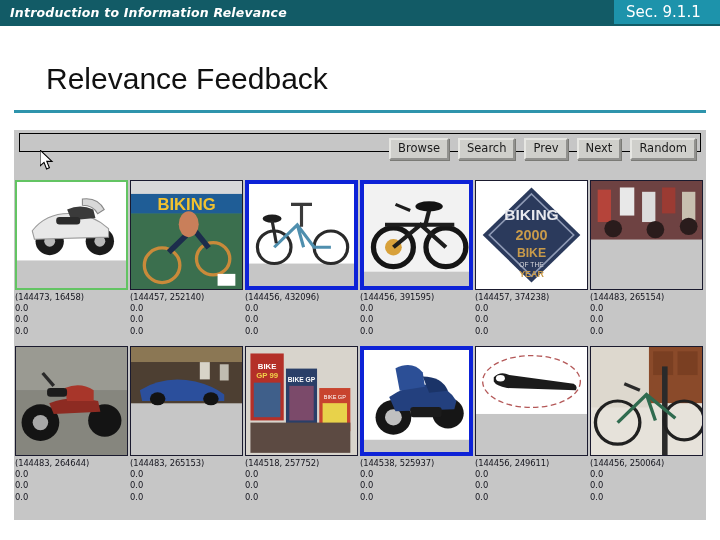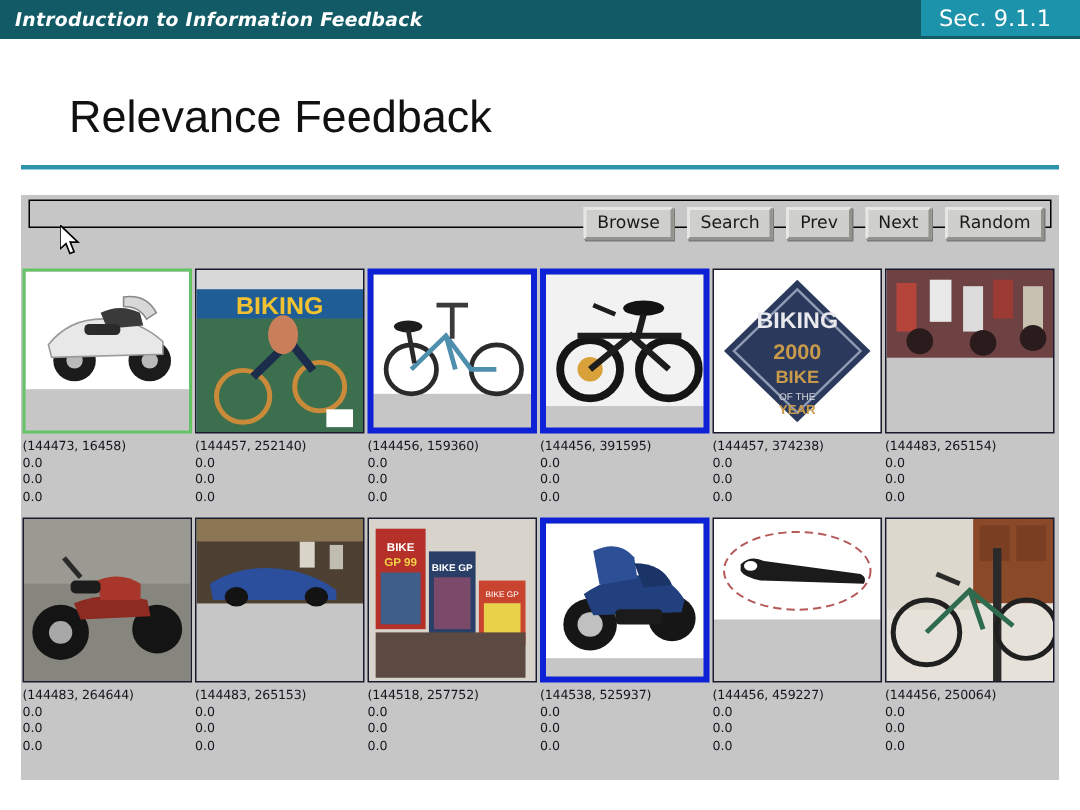--- a/index.html
+++ b/index.html
@@ -104,21 +104,21 @@
   
   .grid {
     position: absolute;
     left: 1px; top: 48px;
     width: 690px;
   }
 
   .thumb-row {
     display: flex;
     height: 112px;
-    align-items: center;
+    align-items: flex-end;
   }
   .cell {
     width: 115px;
     margin-right: 0px;
     position: relative;
   }
   .thumb-box {
     width: 113px;
     height: 110px;
     box-sizing: border-box;
@@ -152,21 +152,21 @@
     position: absolute;
     left: 40px; top: 150px;
     width: 14px; height: 21px;
     pointer-events: none;
   }
 </style>
 </head>
 <body>
 
 <div class="header-bar"></div>
-<div class="header-title">Introduction to Information Feedback</div>
+<div class="header-title">Introduction to Information Relevance</div>
 <div class="header-sec">
   <span>Sec. 9.1.1</span>
 </div>
 
 <div class="slide-title">Relevance Feedback</div>
 <div class="title-underline"></div>
 
 <div class="app-window">
 
   <div class="toolbar">
@@ -277,21 +277,21 @@
           <div>0.0</div>
           <div>0.0</div>
         </div>
         <div class="cap">
           <div class="idline">(144457, 252140)</div>
           <div>0.0</div>
           <div>0.0</div>
           <div>0.0</div>
         </div>
         <div class="cap">
-          <div class="idline">(144456, 159360)</div>
+          <div class="idline">(144456, 432096)</div>
           <div>0.0</div>
           <div>0.0</div>
           <div>0.0</div>
         </div>
         <div class="cap">
           <div class="idline">(144456, 391595)</div>
           <div>0.0</div>
           <div>0.0</div>
           <div>0.0</div>
         </div>
@@ -417,21 +417,21 @@
           <div>0.0</div>
           <div>0.0</div>
         </div>
         <div class="cap">
           <div class="idline">(144538, 525937)</div>
           <div>0.0</div>
           <div>0.0</div>
           <div>0.0</div>
         </div>
         <div class="cap">
-          <div class="idline">(144456, 459227)</div>
+          <div class="idline">(144456, 249611)</div>
           <div>0.0</div>
           <div>0.0</div>
           <div>0.0</div>
         </div>
         <div class="cap">
           <div class="idline">(144456, 250064)</div>
           <div>0.0</div>
           <div>0.0</div>
           <div>0.0</div>
         </div>

